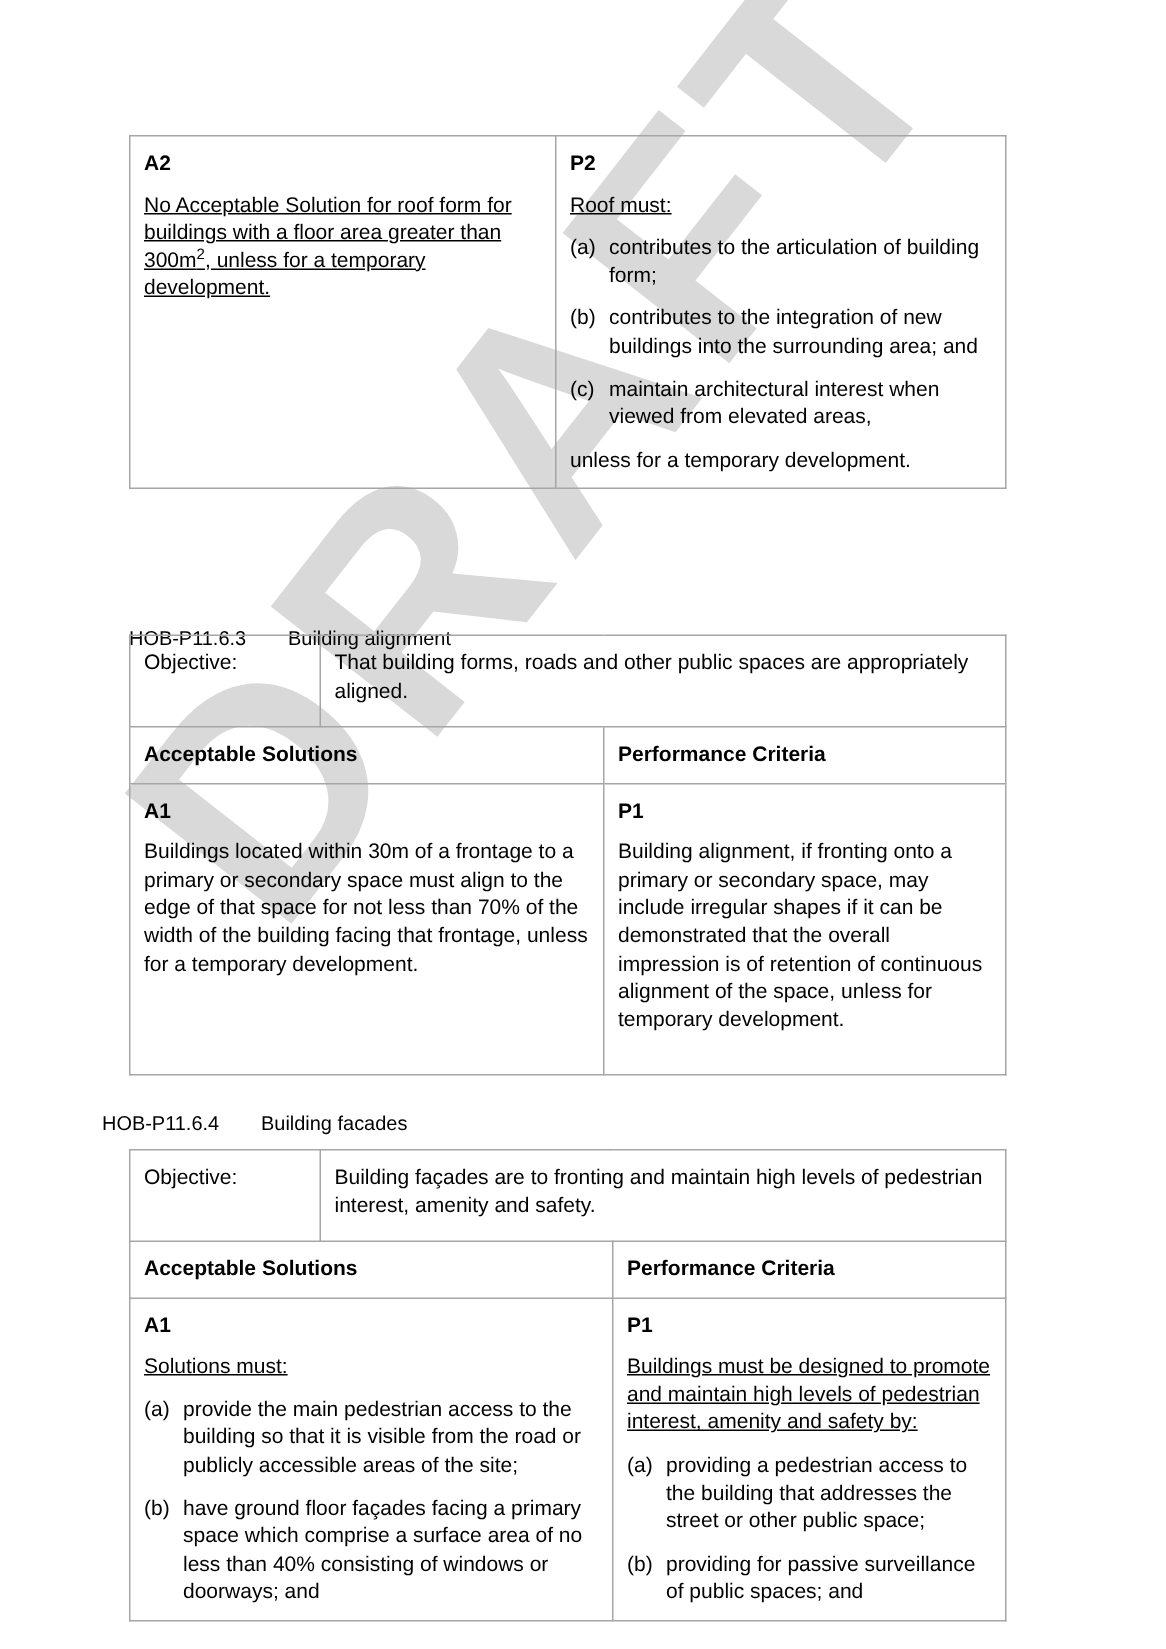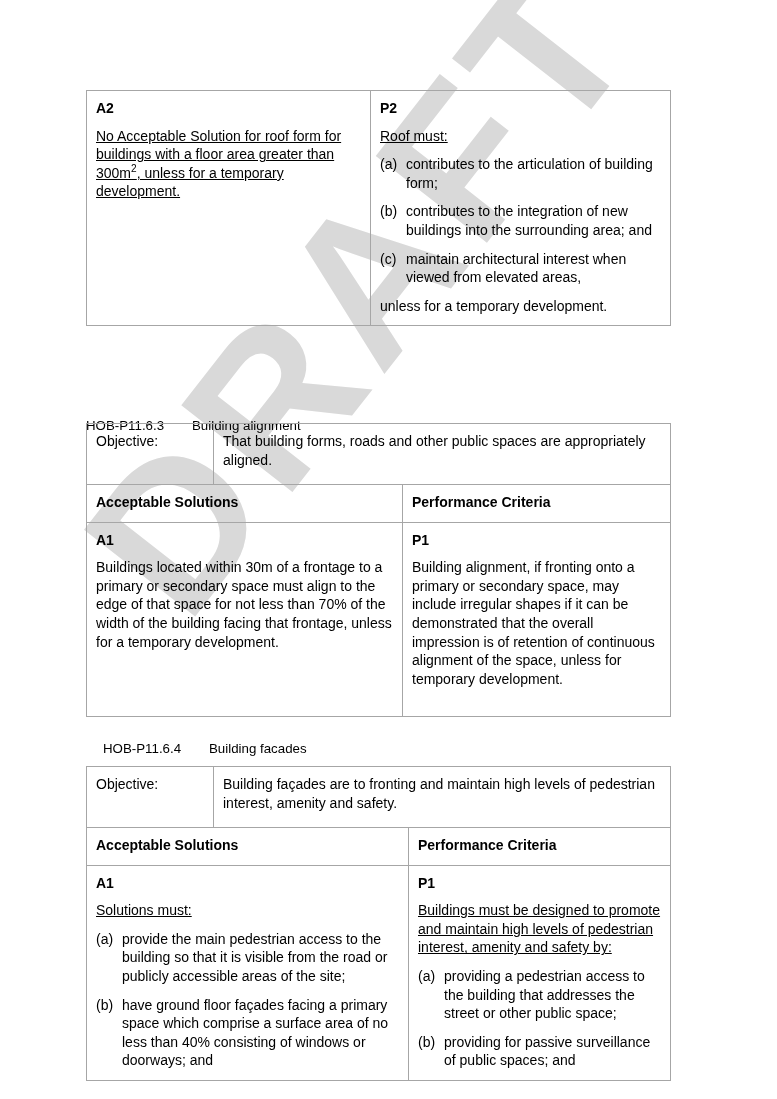--- a/index.html
+++ b/index.html
@@ -195,21 +195,21 @@
             <p class="tail">Buildings located within 30m of a frontage to a primary or secondary space must align to the edge of that space for not less than 70% of the width of the building facing that frontage, unless for a temporary development.</p>
           </td>
           <td>
             <div class="lbl-bold">P1</div>
             <p class="tail">Building alignment, if fronting onto a primary or secondary space, may include irregular shapes if it can be demonstrated that the overall impression is of retention of continuous alignment of the space, unless for temporary development.</p>
           </td>
         </tr>
       </tbody>
     </table>
 
-    <div class="section-heading" style="left:103px; top:741px;">
+    <div class="section-heading" style="left:68px; top:741px;">
       <span class="code">HOB-P11.6.4</span><span>Building facades</span>
     </div>
 
     <table class="doc-table" style="left:86px; top:766px; width:584px;">
       <colgroup>
           <col style="width:127px">
           <col style="width:195px">
           <col style="width:262px">
         </colgroup>
       <tbody>

